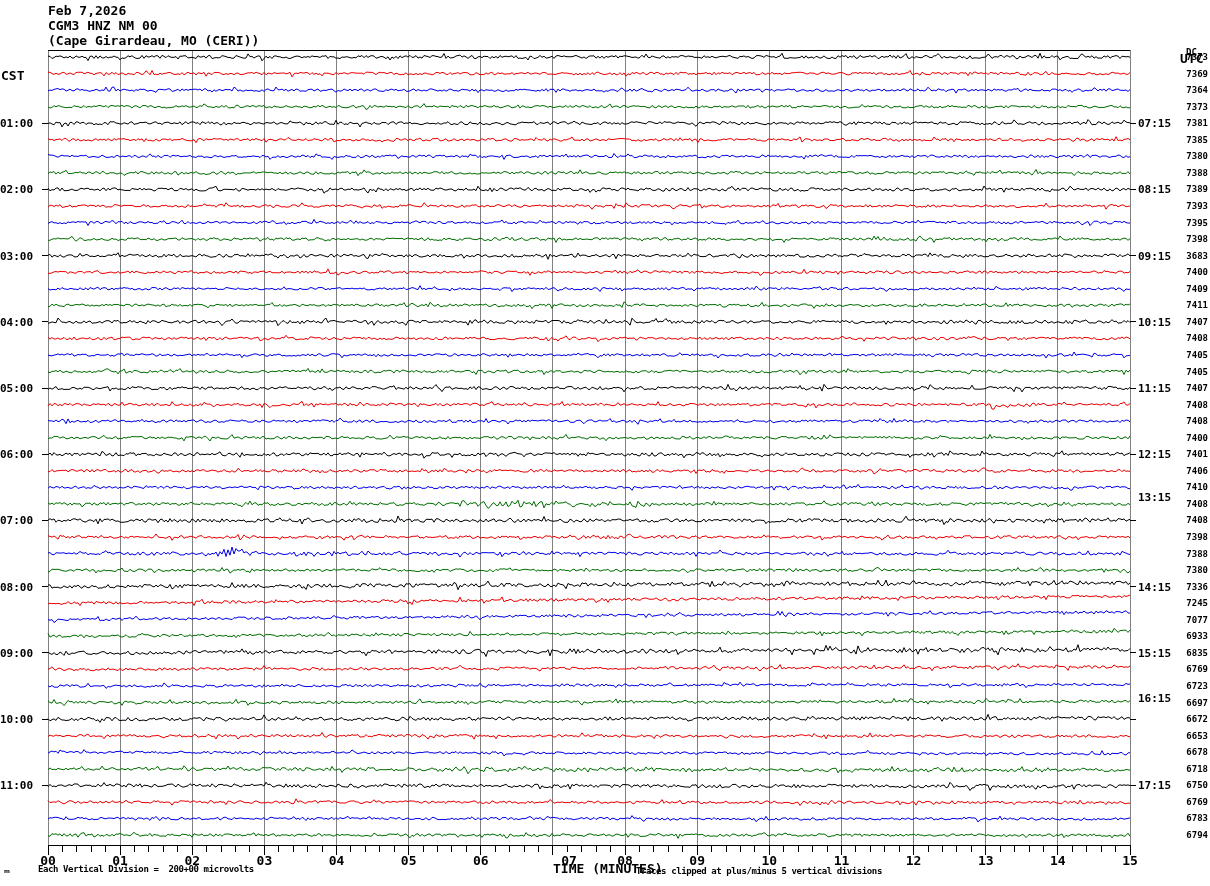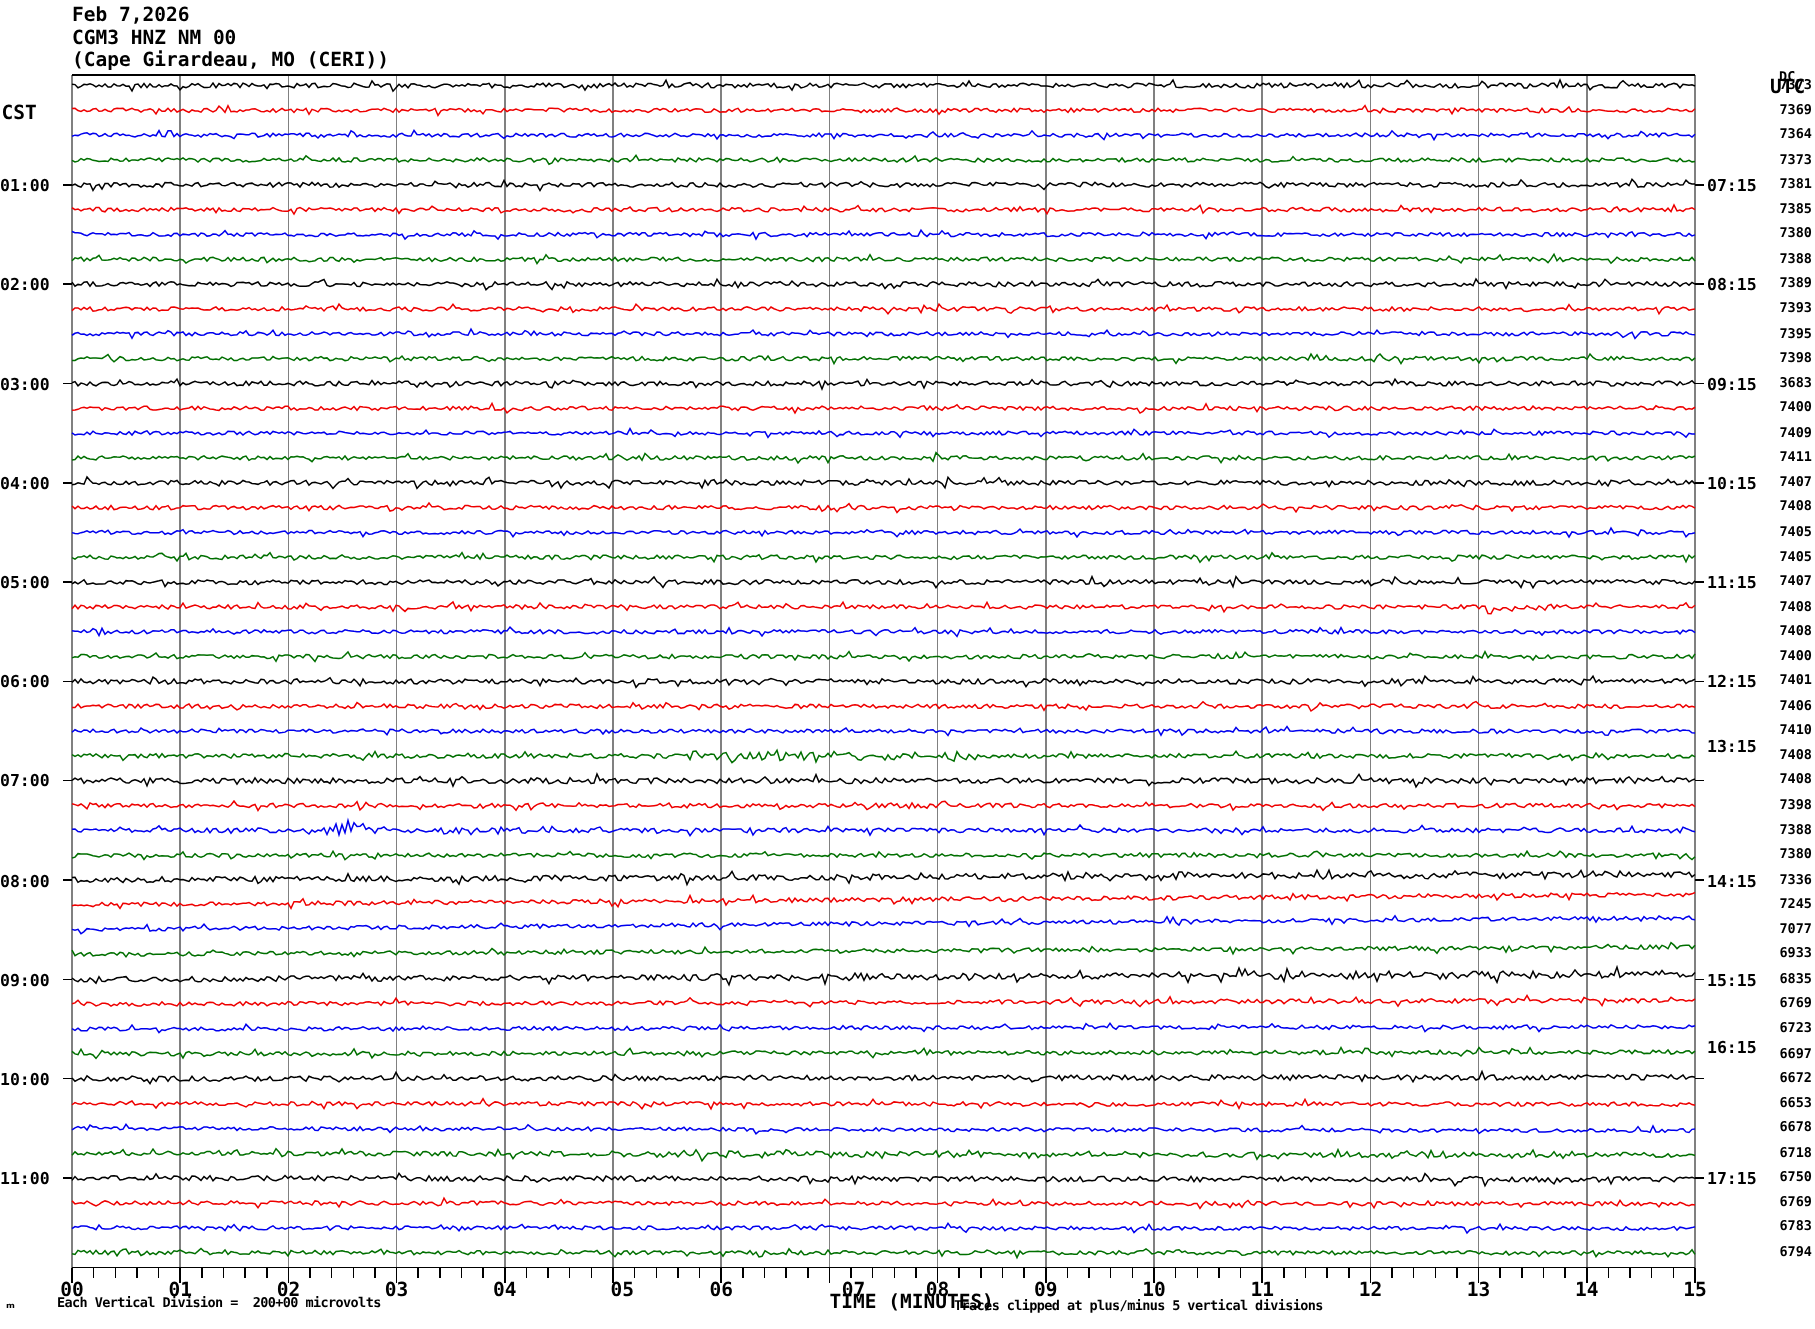--- a/index.html
+++ b/index.html
@@ -283,21 +283,21 @@
       <div class="dcv" style="top: 796.894px;">6769</div>
       <div class="dcv" style="top: 813.447px;">6783</div>
       <div class="dcv" style="top: 830px;">6794</div>
     </div>
   <div id="xAxisLabels">
       <div class="xlab" style="left: 34px;">00</div>
       <div class="xlab" style="left: 106.133px;">01</div>
       <div class="xlab" style="left: 178.267px;">02</div>
       <div class="xlab" style="left: 250.4px;">03</div>
       <div class="xlab" style="left: 322.533px; text-align: center;">04</div>
-      <div class="xlab" style="left: 394.667px; text-align: right;">05</div>
+      <div class="xlab" style="left: 394.667px;">05</div>
       <div class="xlab" style="left: 466.8px;">06</div>
       <div class="xlab" style="left: 555px;">07</div>
       <div class="xlab" style="left: 611.067px;">08</div>
       <div class="xlab" style="left: 683.2px;">09</div>
       <div class="xlab" style="left: 755.333px;">10</div>
       <div class="xlab" style="left: 827.467px;">11</div>
       <div class="xlab" style="left: 899.6px;">12</div>
       <div class="xlab" style="left: 971.733px;">13</div>
       <div class="xlab" style="left: 1043.87px;">14</div>
       <div class="xlab" style="left: 1116px;">15</div>

